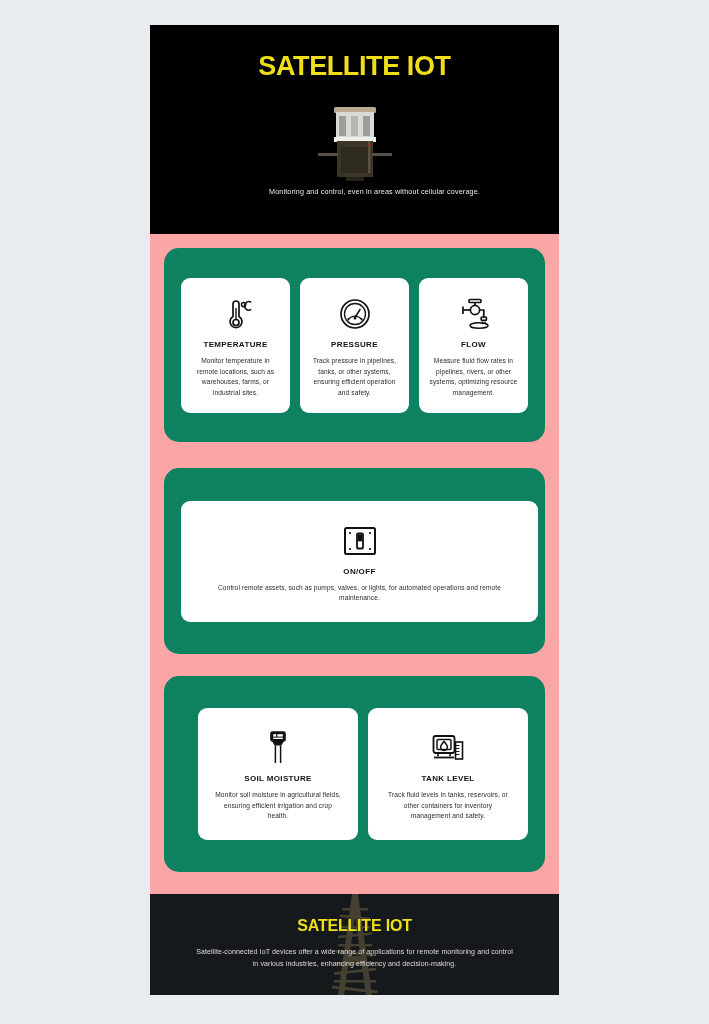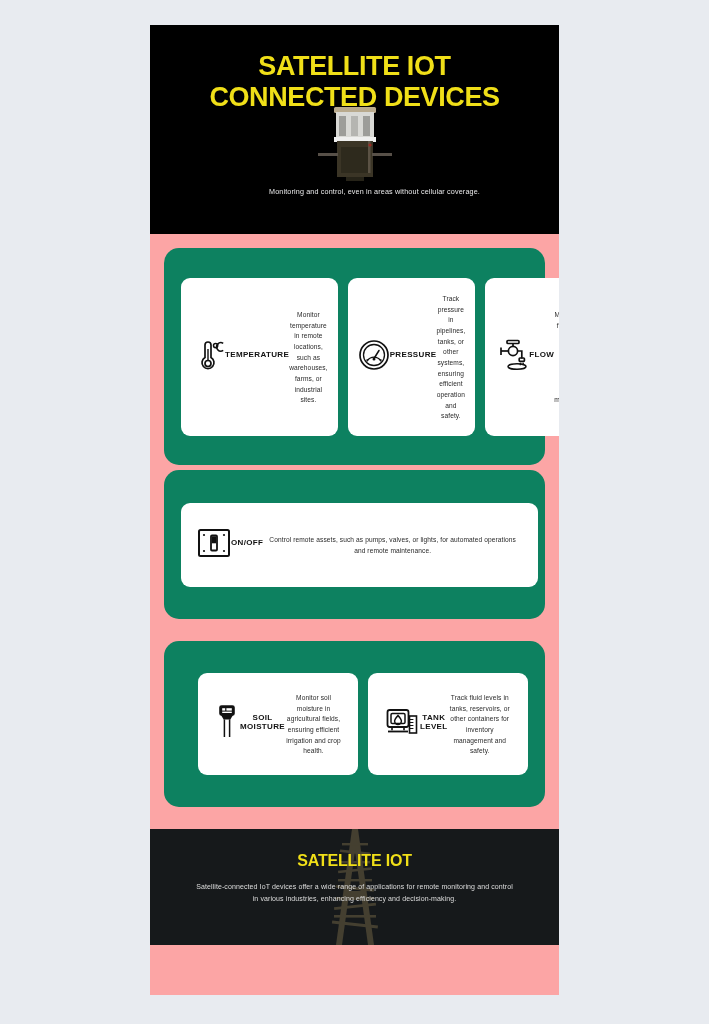--- a/index.html
+++ b/index.html
@@ -60,31 +60,31 @@
   .band {
     margin:14px 14px 0 14px;
     background:#0d8160;
     border-radius:15px;
     padding:30px 17px;
     display:flex;
     gap:10px;
     align-items:stretch;
   }
   .band.b1 { padding:30px 17px 29px 17px; }
-  .band.b2 { margin-top:5px; padding:33px 7px 32px 17px; }
+  .band.b2 { margin-top:26px; padding:33px 7px 32px 17px; }
   .band.b3 { margin-top:22px; padding:32px 17px 32px 34px; }
 
   .card {
     flex:1;
     background:#fff;
     border-radius:9px;
     padding:16px 10px 14px 10px;
     text-align:center;
     display:flex;
-    flex-direction:row;
+    flex-direction:column;
     align-items:center;
   }
   .card.wide { padding:20px 16px 18px 16px; }
 
   .icon-wrap {
     height:40px;
     display:flex;
     align-items:center;
     justify-content:center;
     margin-bottom:6px;
@@ -157,21 +157,20 @@
       <rect x="0" y="46" width="20" height="3" fill="#575048"></rect>
       <rect x="54" y="46" width="20" height="3" fill="#575048"></rect>
       <rect x="50" y="34" width="2.5" height="32" fill="#5b5244"></rect>
       <circle cx="52" cy="38" r="1.6" fill="#9b2b22"></circle>
       <rect x="28" y="70" width="18" height="4" fill="#262318"></rect>
     </svg>
 
     <div class="hero-inner">
       <div class="hero-title">
         <span>SATELLITE IOT</span>
-        <span class="l2">CONNECTED DEVICES</span>
       </div>
     </div>
     <div class="hero-sub">Monitoring and control, even in areas without cellular coverage.</div>
   </div>
 
   <div class="band b1">
 
     <div class="card">
       <div class="icon-wrap">
         <svg width="34" height="34" viewBox="0 0 34 34" fill="none" stroke="#111" stroke-width="1.7">

